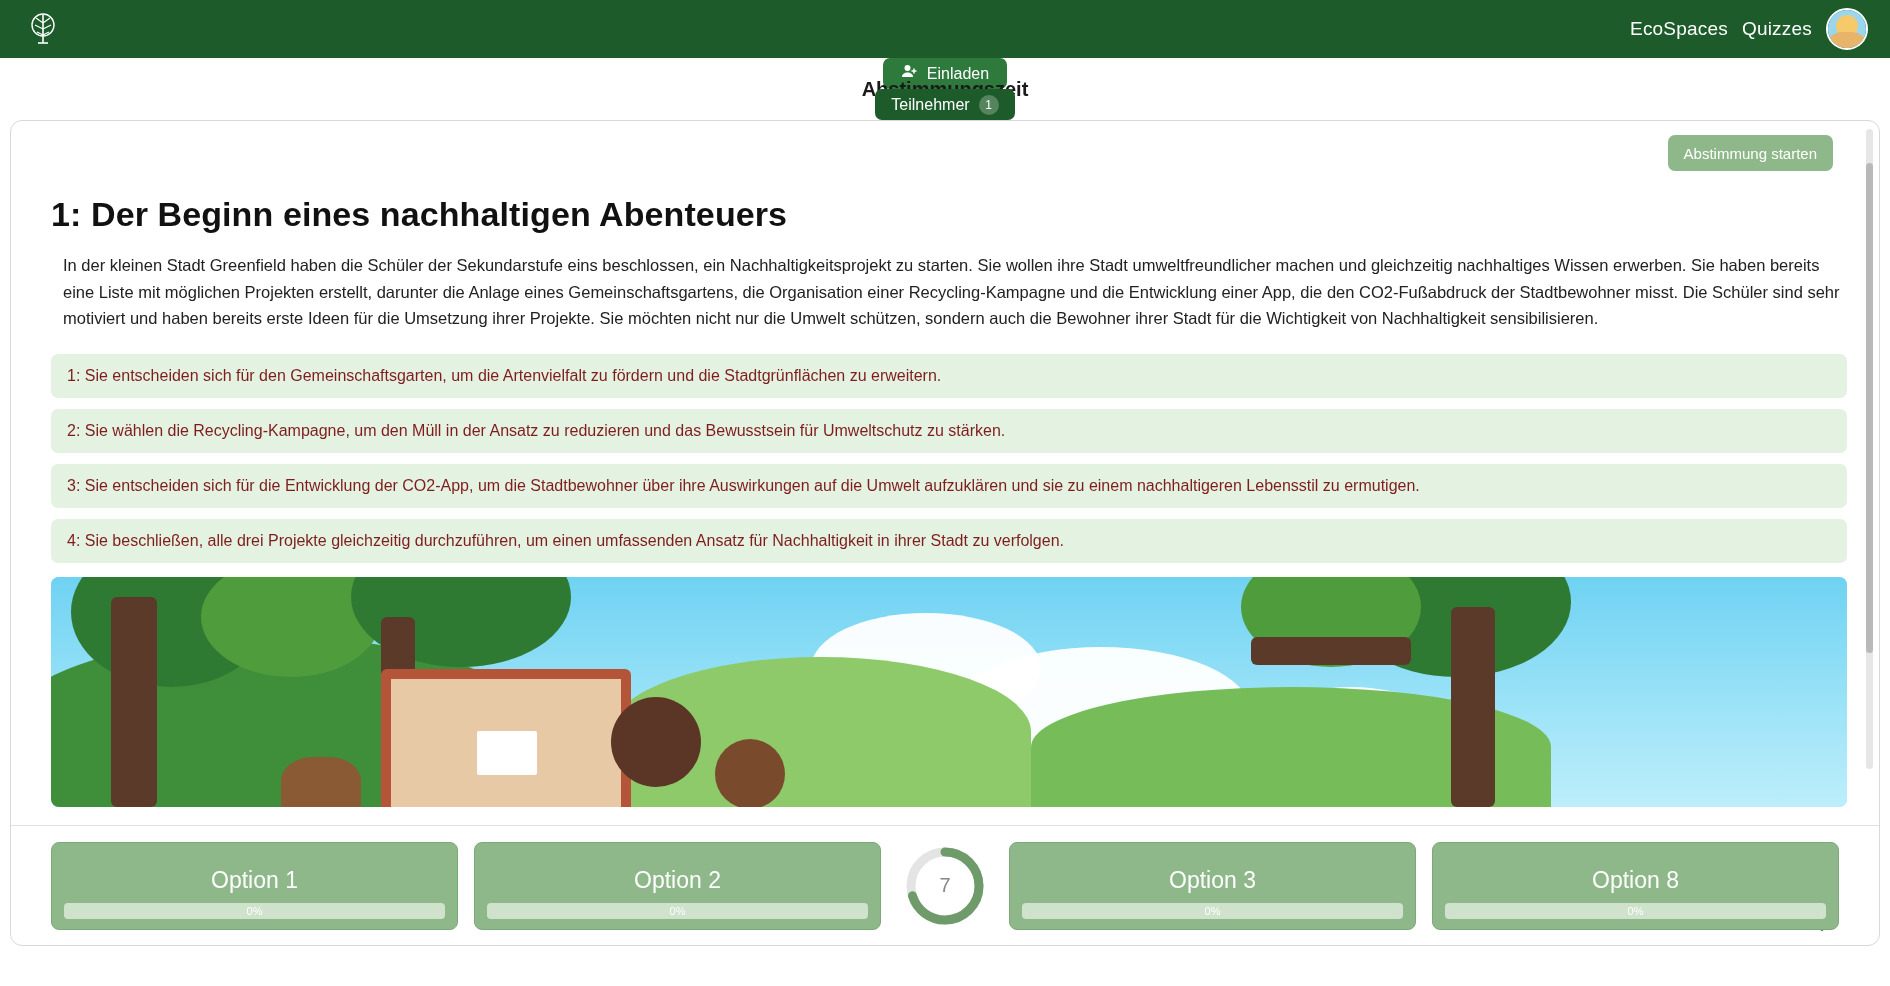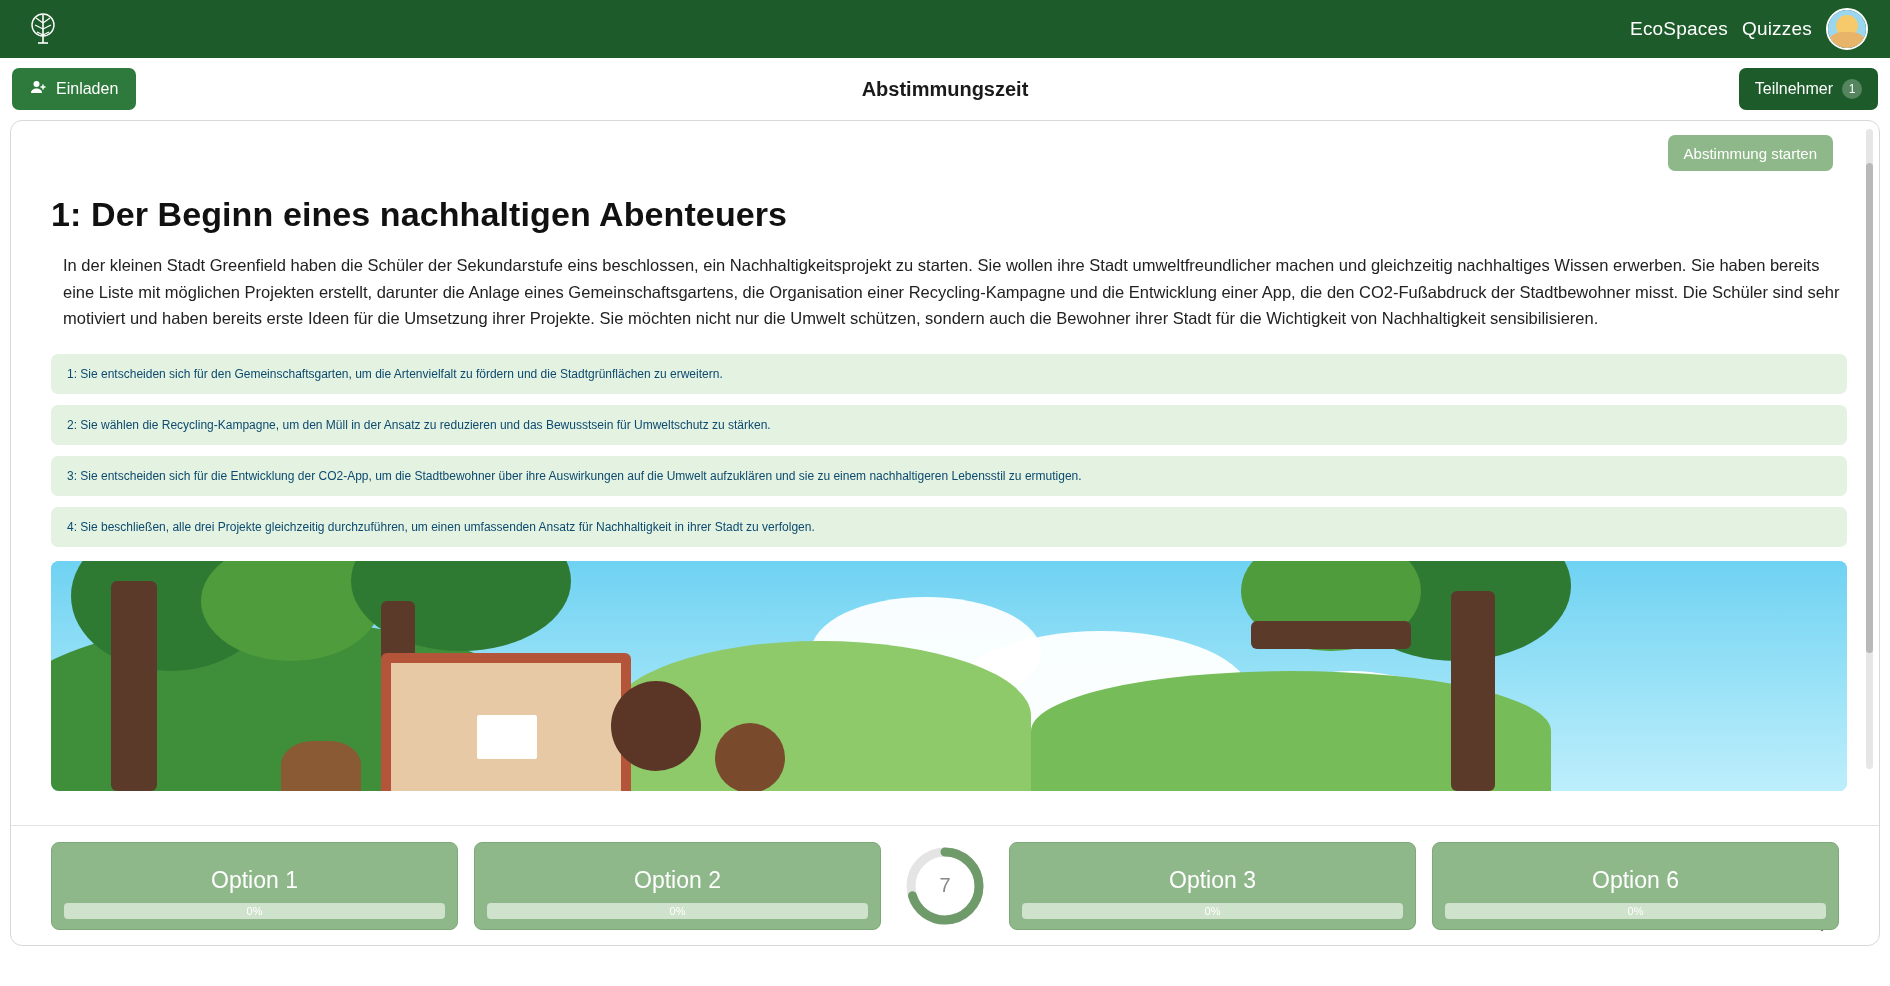--- a/index.html
+++ b/index.html
@@ -48,23 +48,24 @@
                  width:22px; height:22px; border-radius:50%; background:#f6c96b; }
   .avatar .ground { position:absolute; left:0; right:0; bottom:0; height:42%;
                  background:#e8b46a; border-top-left-radius:40% 70%; border-top-right-radius:40% 70%; }
 
   
   .subbar {
     height: 62px;
     background: #ffffff;
     display: flex;
     align-items: center;
-    justify-content: space-between;
+    justify-content: center;
     padding: 0 12px;
     position: relative;
+    flex-direction: column;
   }
   .btn-invite {
     background: #2d7a3c;
     color: #fff;
     border: none;
     border-radius: 7px;
     height: 42px;
     padding: 0 18px;
     font-size: 16px;
     display: flex;
@@ -150,22 +151,22 @@
     line-height: 1.62;
     color: #222;
     margin: 0 0 22px 12px;
     max-width: 1790px;
   }
   .option-row {
     background: #e4f2e2;
     border-radius: 7px;
     padding: 13px 16px;
     margin-bottom: 11px;
-    font-size: 12px;
-    color: #0c4a6e;
+    font-size: 16px;
+    color: #7f1d1d;
     cursor: pointer;
   }
   .scene-image {
     margin-top: 14px;
     height: 230px;
     border-radius: 8px;
     overflow: hidden;
     position: relative;
     background: #7fd8f5;
   }
@@ -385,20 +386,20 @@
     </div>
 
     <div class="opt-card">
       <span class="label">Option 3</span>
       <div class="opt-bar">
         <span class="pct">0%</span>
       </div>
     </div>
 
     <div class="opt-card">
-      <span class="label">Option 6</span>
+      <span class="label">Option 8</span>
       <div class="opt-bar">
         <span class="pct">0%</span>
       </div>
     </div>
 
   </div>
 </div>
 
 </body></html>

